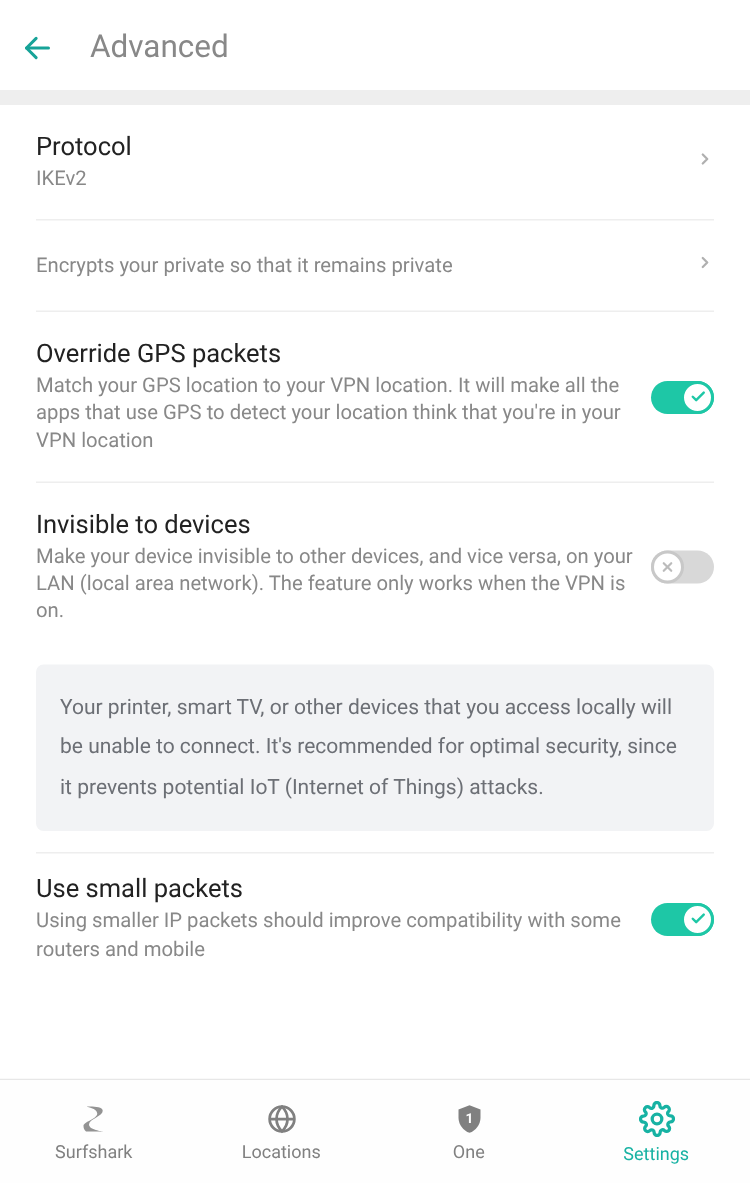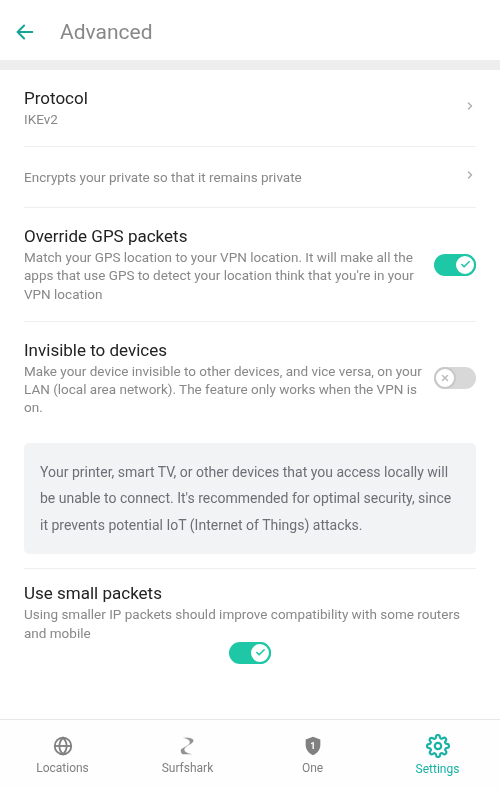--- a/index.html
+++ b/index.html
@@ -155,21 +155,20 @@
       position: absolute;
       bottom: 70px;
       left: 0;
       right: 0;
       height: 8px;
       background: #fff;
     }
     .cut-row {
       padding-top: 14px;
       padding-bottom: 4px;
-      flex-direction: column;
     }
   </style>
 </head>
 <body>
 
 <div class="screen">
   <div class="header">
     <div class="back-arrow">
       <svg width="22" height="22" viewBox="0 0 24 24" fill="none" stroke="currentColor" stroke-width="2.2" stroke-linecap="round" stroke-linejoin="round">
           <line x1="20" y1="12" x2="4" y2="12"></line>
@@ -255,35 +254,35 @@
       </div>
     </div>
 
   </div>
 
   <div class="fade-cut"></div>
 
   <div class="bottom-nav">
     <div class="nav-item">
       <div class="nav-icon">
+        <svg width="22" height="22" viewBox="0 0 24 24" fill="currentColor">
+            <path d="M6 3 C6 3 18 2 18 6 C18 10 8 12 8 16 C8 20 18 21 18 21 L6 21 C6 21 4 20 4 17 C4 14 14 12 14 8 C14 4 6 3 6 3 Z" opacity="0.85"></path>
+          </svg>
+      </div>
+      <div class="nav-label">Surfshark</div>
+    </div>
+    <div class="nav-item">
+      <div class="nav-icon">
         <svg width="22" height="22" viewBox="0 0 24 24" fill="none" stroke="currentColor" stroke-width="2">
             <circle cx="12" cy="12" r="9"></circle>
             <line x1="3" y1="12" x2="21" y2="12"></line>
             <path d="M12 3 C15 6 16 9 16 12 C16 15 15 18 12 21 C9 18 8 15 8 12 C8 9 9 6 12 3 Z"></path>
           </svg>
       </div>
       <div class="nav-label">Locations</div>
-    </div>
-    <div class="nav-item">
-      <div class="nav-icon">
-        <svg width="22" height="22" viewBox="0 0 24 24" fill="currentColor">
-            <path d="M6 3 C6 3 18 2 18 6 C18 10 8 12 8 16 C8 20 18 21 18 21 L6 21 C6 21 4 20 4 17 C4 14 14 12 14 8 C14 4 6 3 6 3 Z" opacity="0.85"></path>
-          </svg>
-      </div>
-      <div class="nav-label">Surfshark</div>
     </div>
     <div class="nav-item">
       <div class="nav-icon">
         <svg width="22" height="22" viewBox="0 0 24 24" fill="currentColor">
             <path d="M12 2 L20 5 V11 C20 16 16.5 20.5 12 22 C7.5 20.5 4 16 4 11 V5 Z"></path>
             <text x="12" y="15" text-anchor="middle" font-size="10" fill="#fff" font-weight="bold">1</text>
           </svg>
       </div>
       <div class="nav-label">One</div>
     </div>

